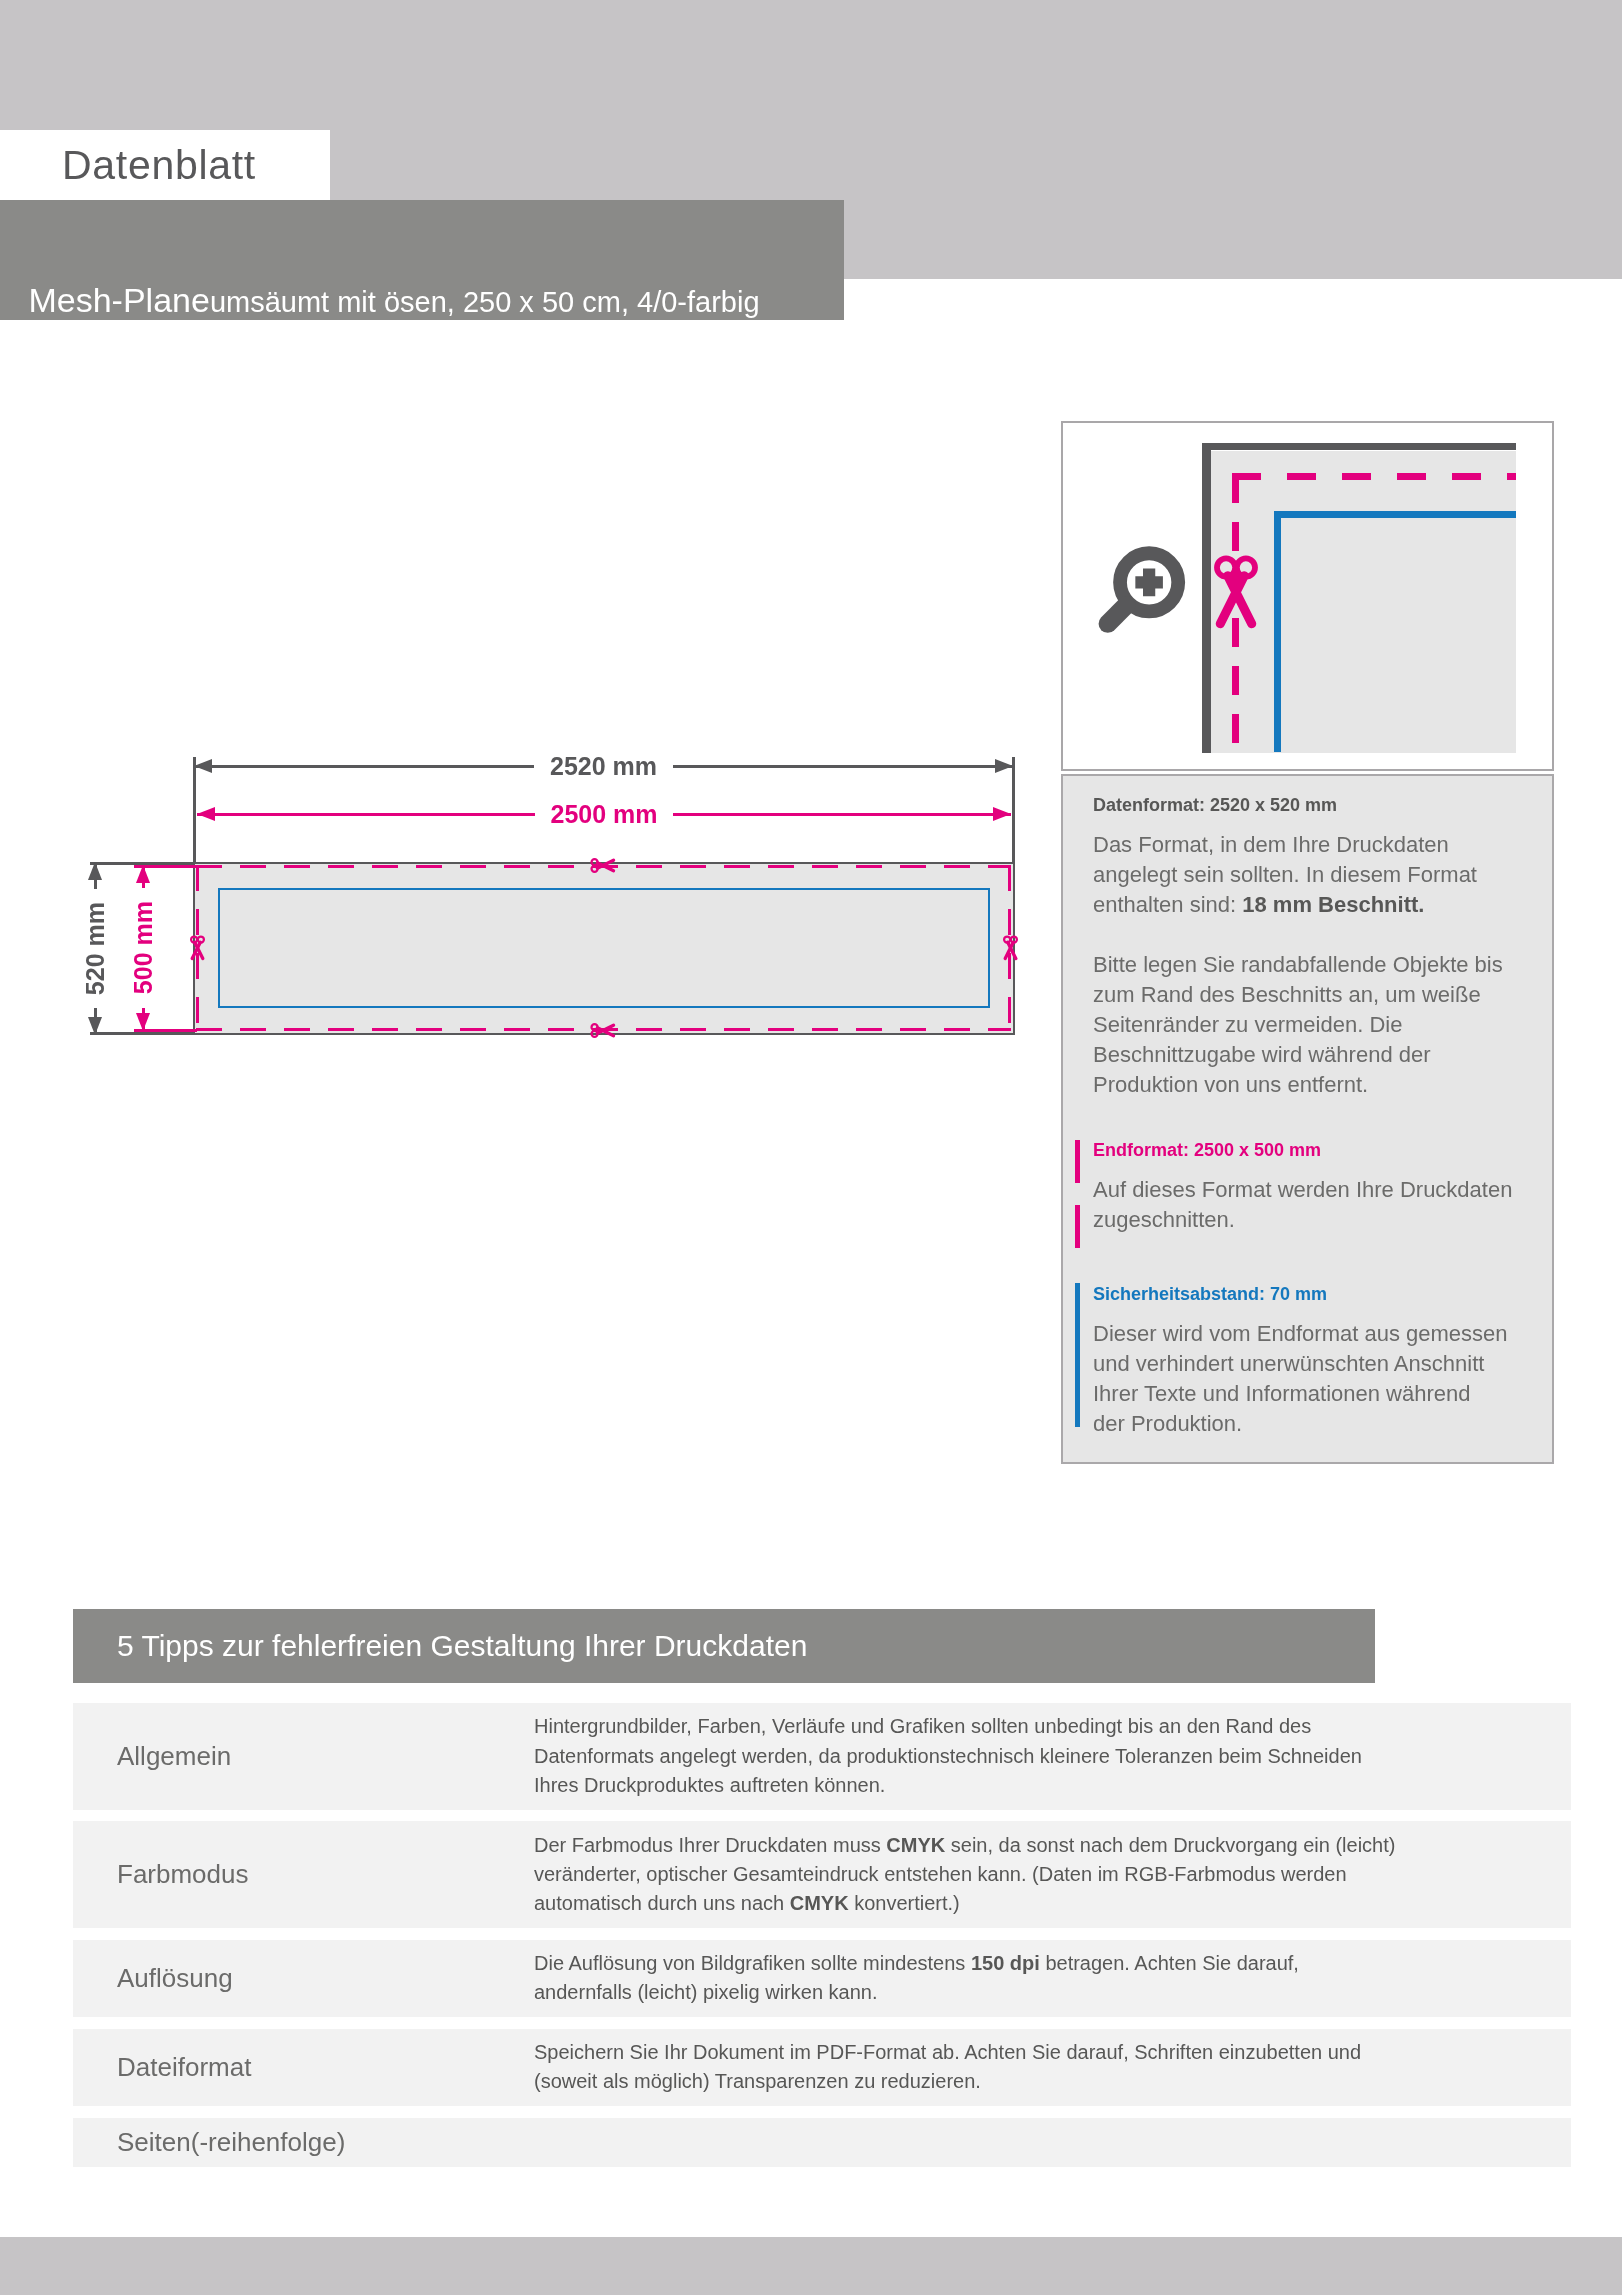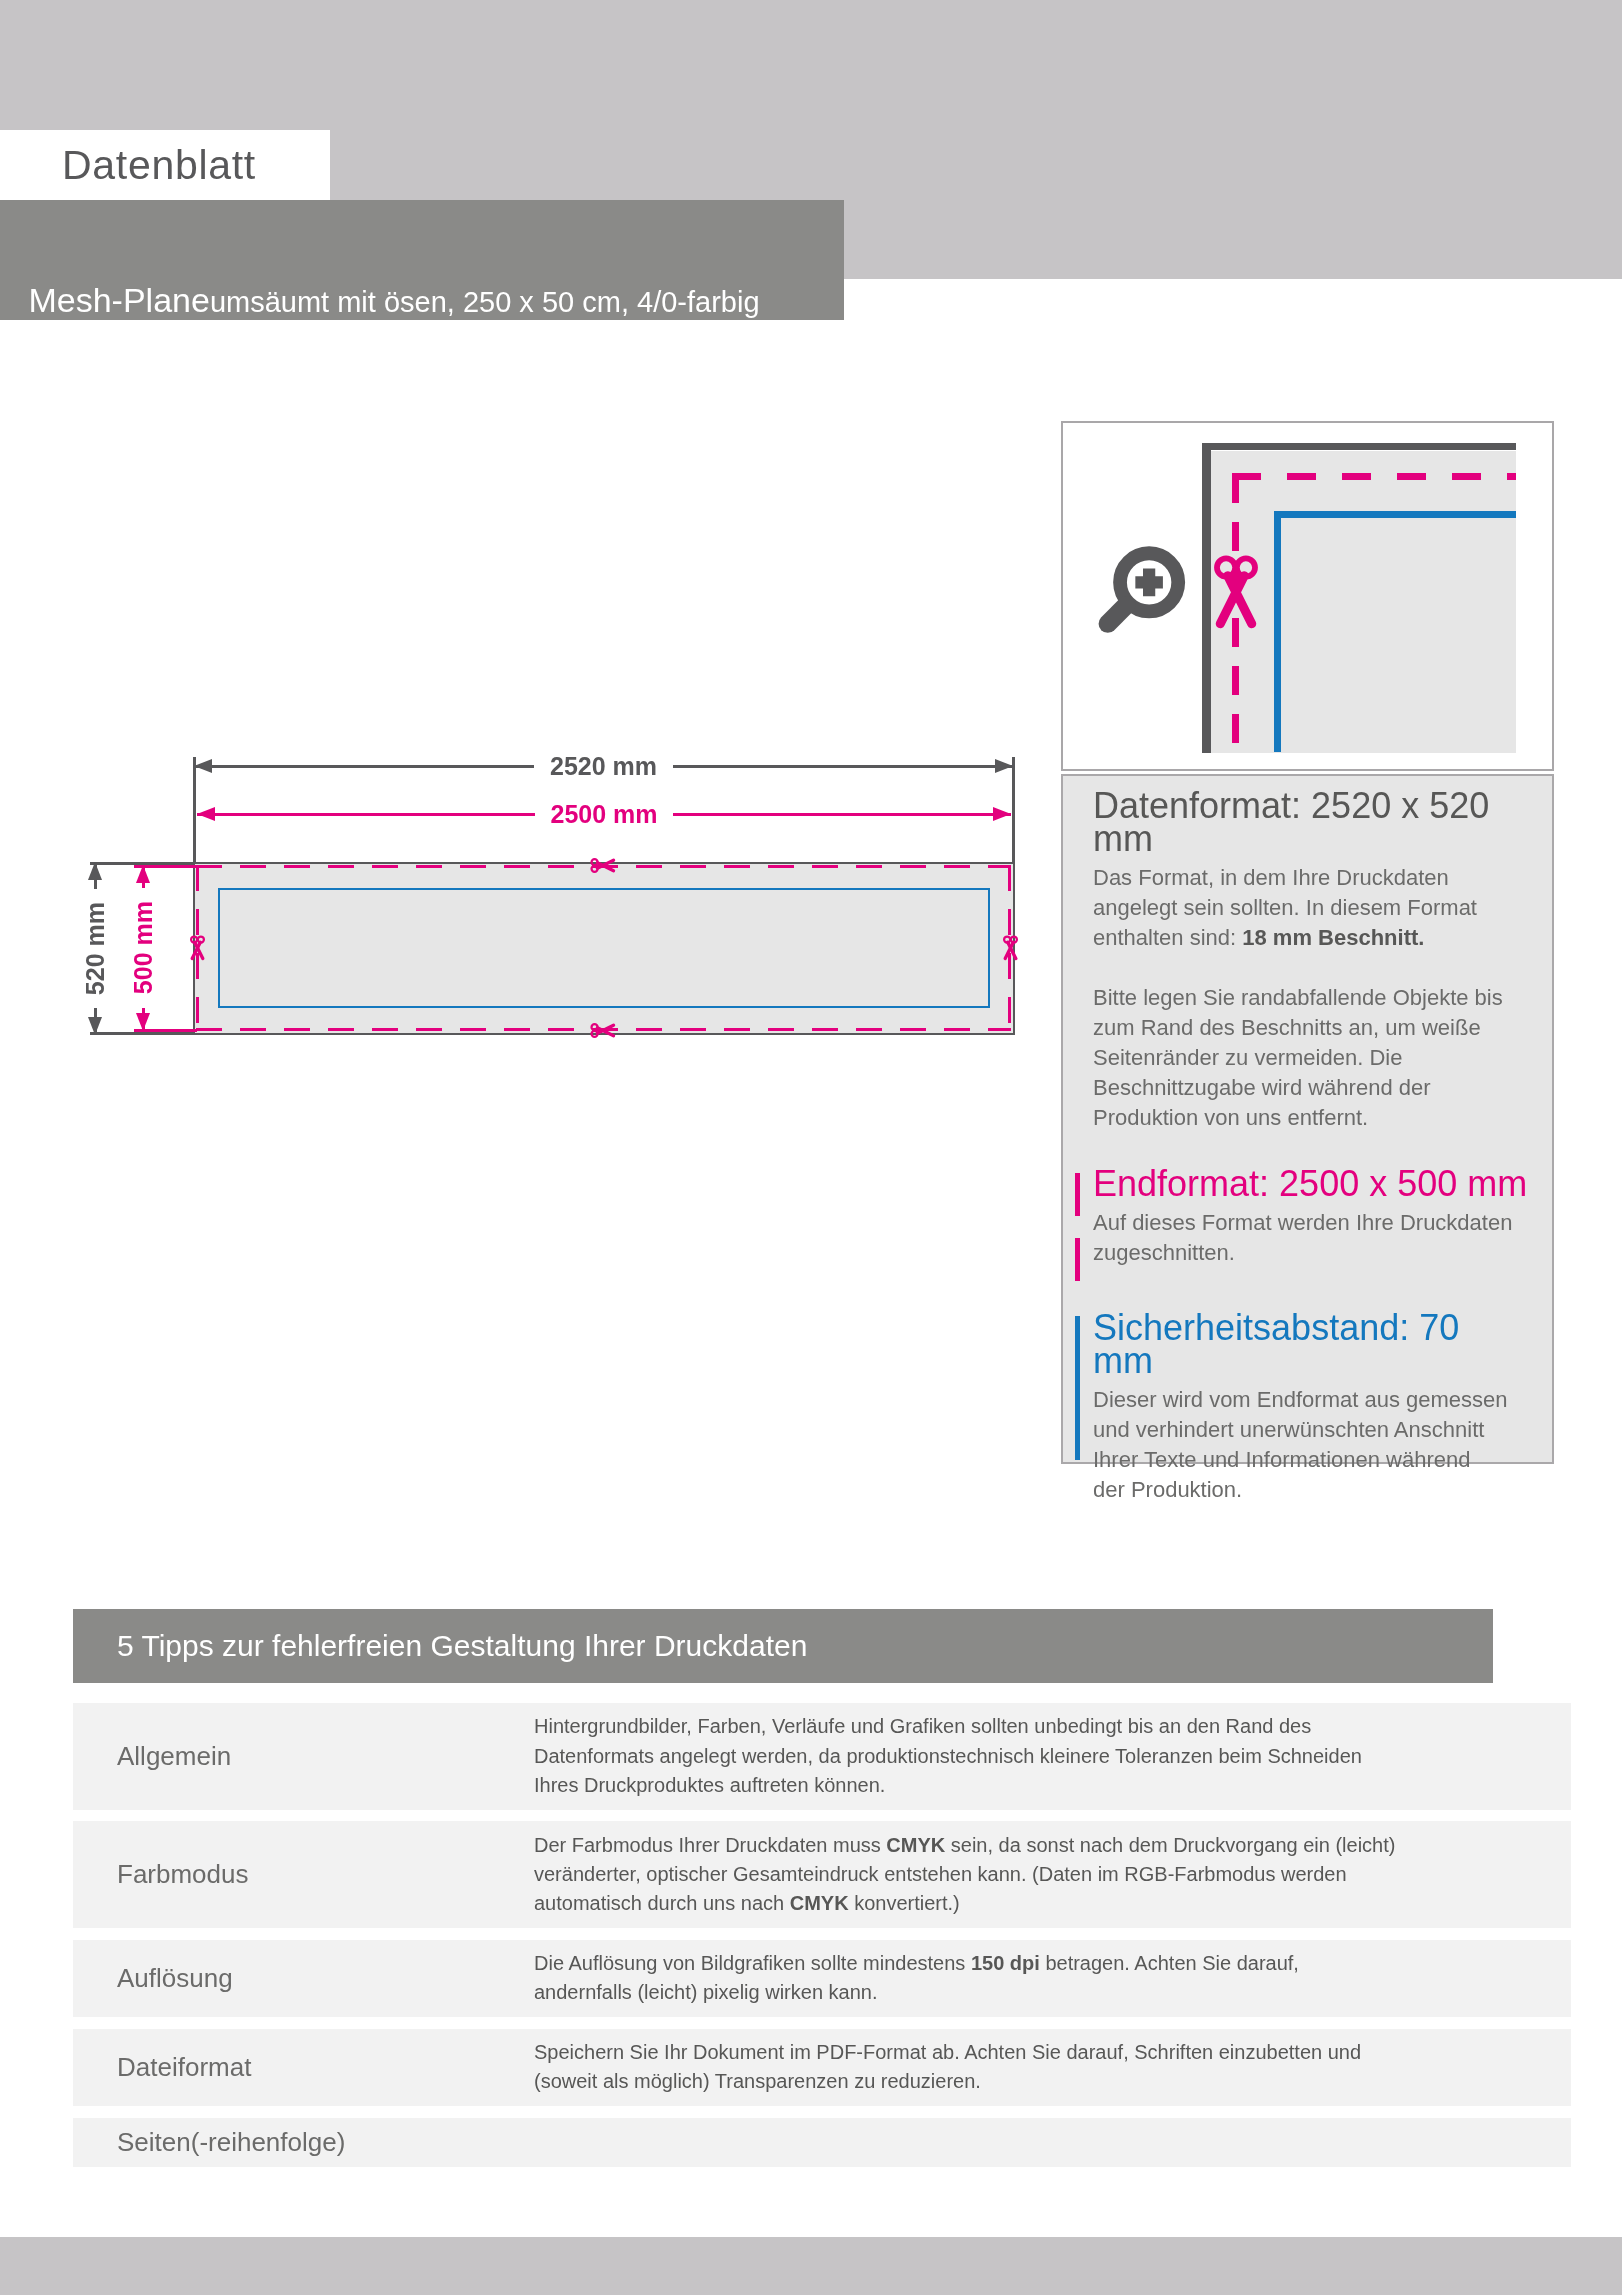--- a/index.html
+++ b/index.html
@@ -55,35 +55,35 @@
   .ill-dash-v { left:169px; top:51px; width:7.2px; height:278px; background:repeating-linear-gradient(180deg,#e3007e 0 29px,transparent 29px 48px); }
   .ill-dash-h { left:169px; top:50px; width:284px; height:7.2px; background:repeating-linear-gradient(90deg,#e3007e 0 29px,transparent 29px 55px); }
   .ill-blue-v { left:211px; top:88px; width:6.5px; height:241px; background:#1478be; }
   .ill-blue-h { left:211px; top:88px; width:242px; height:6.5px; background:#1478be; }
   .ill-scissors { left:148px; top:128px; width:50px; height:86px; color:#e3007e; }
   .ill-magnifier { left:31px; top:118px; width:98px; height:98px; color:#58585a; }
 
   
   .info-panel { position:absolute; left:1061px; top:774px; width:493px; height:690px; background:#e6e6e6;
     border:2.6px solid #aaa8aa; box-sizing:border-box; padding:13px 23.6px 0 30px; }
-  .info-title { font-size:36px; font-weight:normal; line-height:33px; color:#575756; }
+  .info-title { font-size:18px; font-weight:bold; line-height:33px; color:#575756; }
   .info-title.mag { color:#e3007e; }
   .info-title.blu { color:#1478be; }
   .info-par { margin-top:7.9px; font-size:22px; line-height:30px; color:#6b6b6a; }
   .info-par strong { color:#575756; }
   .gap46 { margin-top:30px; }
   .sec { position:relative; }
   .sec-end { margin-top:34px; }
   .sec-sich { margin-top:43px; }
   .marker { position:absolute; left:-18.3px; width:5.2px; }
   .marker.dashed { top:6.5px; height:111px; background:repeating-linear-gradient(180deg,#e3007e 0 43px,transparent 43px 65px); }
   .marker.solid { top:5.2px; height:144px; background:#1478be; }
 
   
-  .tips-banner { position:absolute; left:73px; top:1609px; width:1420px; height:74px; background:#8a8a88;
+  .tips-banner { position:absolute; left:73px; top:1609px; width:1302px; height:74px; background:#8a8a88;
     display:flex; align-items:center; padding-left:44px; box-sizing:border-box; color:#fff; font-size:30px; }
   .tips-rows { position:absolute; left:73px; top:1703px; width:1498px; display:flex; flex-direction:column; gap:11.8px; }
   .tip-row { background:#f2f2f2; display:flex; align-items:center; padding:9.2px 26px 9.2px 44px; box-sizing:border-box; }
   .tip-label { flex:none; width:417px; font-size:26px; color:#6b6b6a; }
   .tip-text { font-size:20px; line-height:29.4px; color:#575756; }
   .tip-text strong, .info-par strong { font-weight:bold; }
 
   .footer-band { position:absolute; left:0; top:2237px; width:1623px; height:58px; background:#c6c4c6; }
 
   svg { display:block; width:100%; height:100%; }

